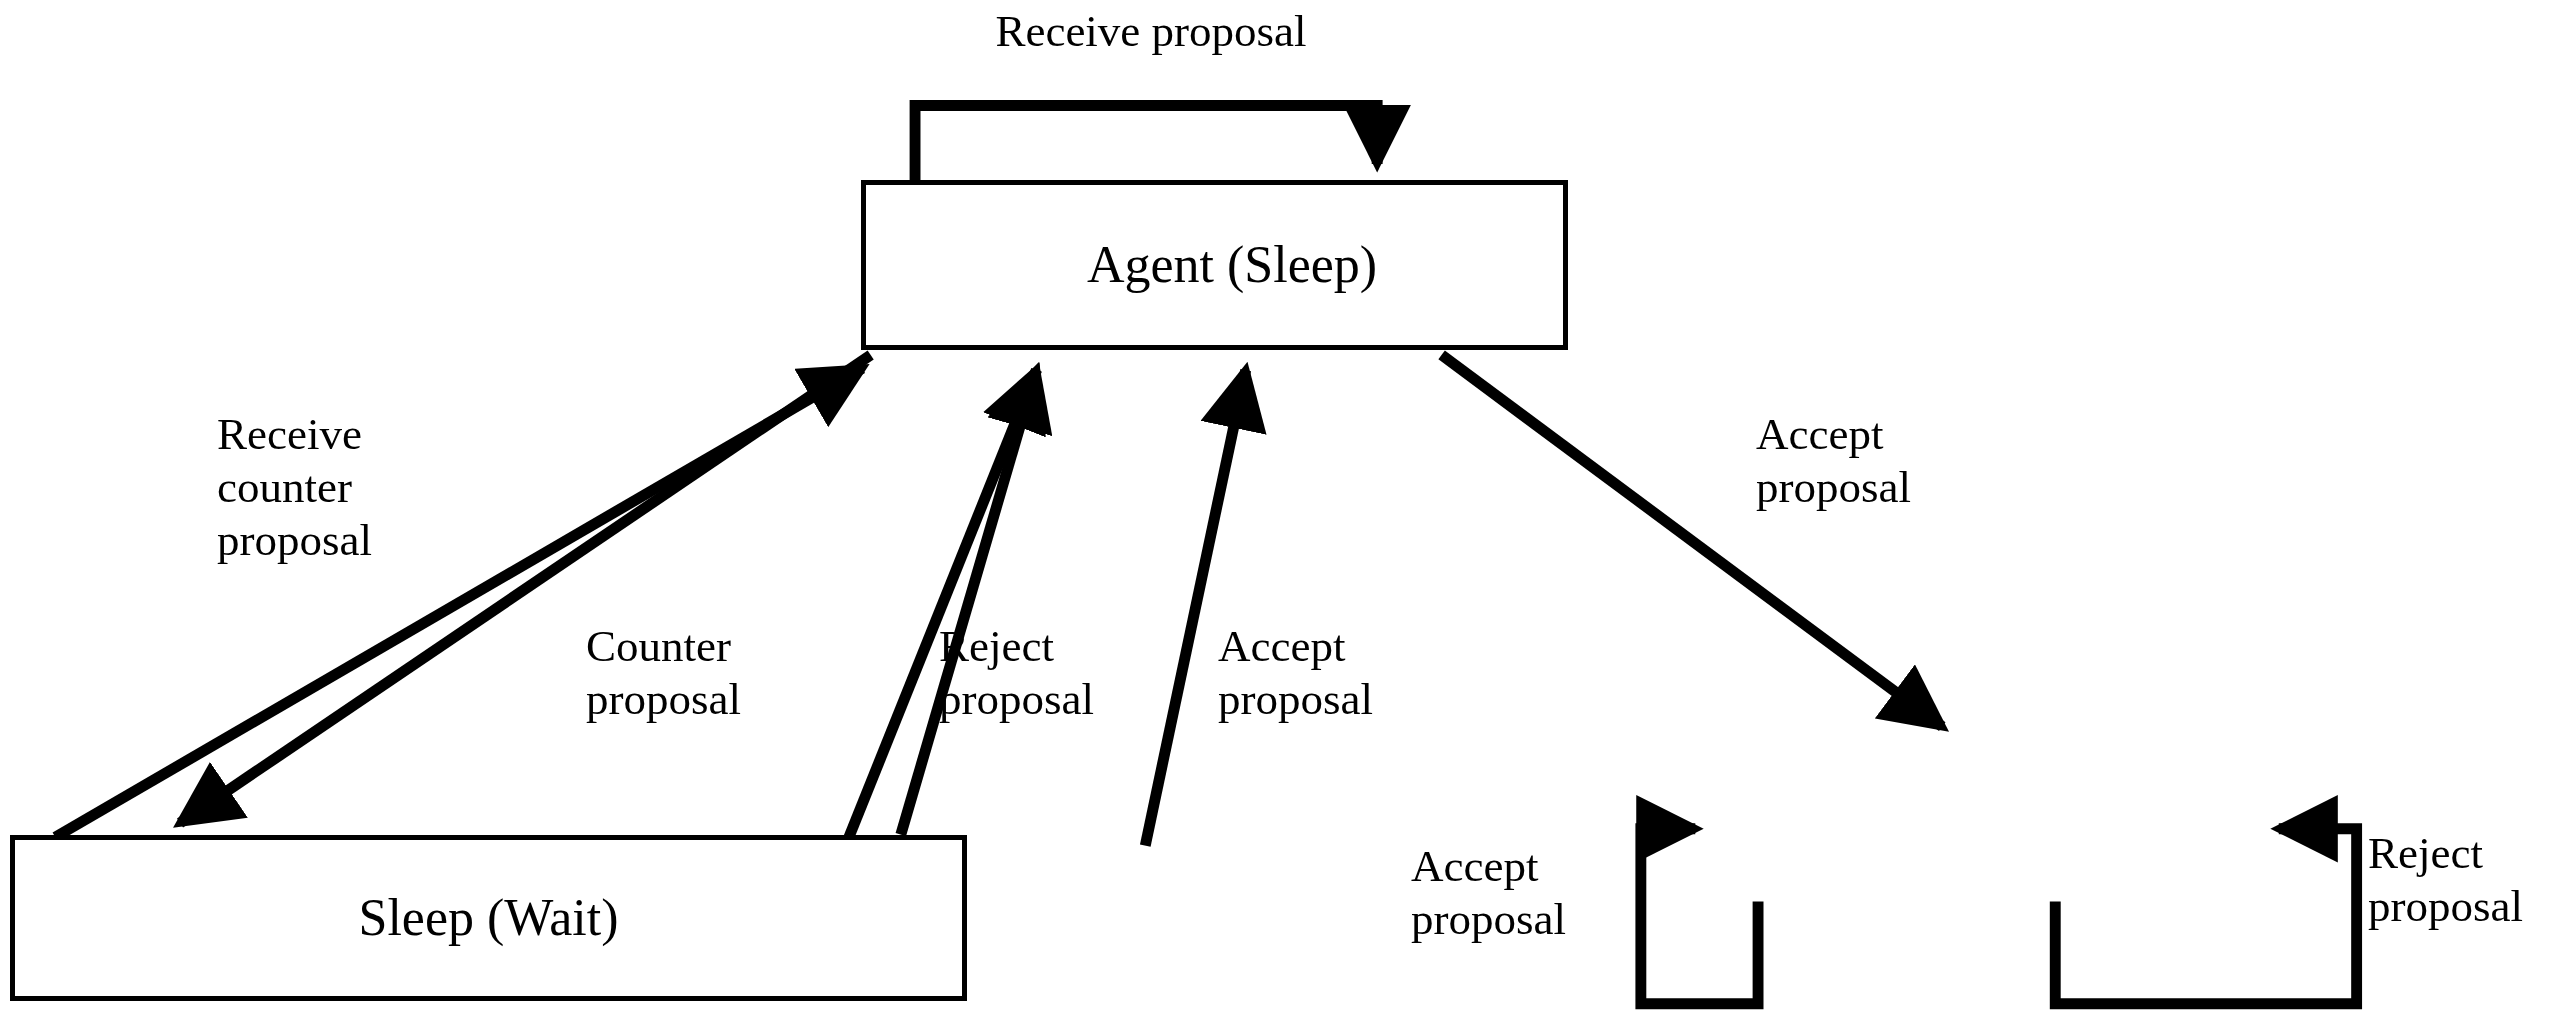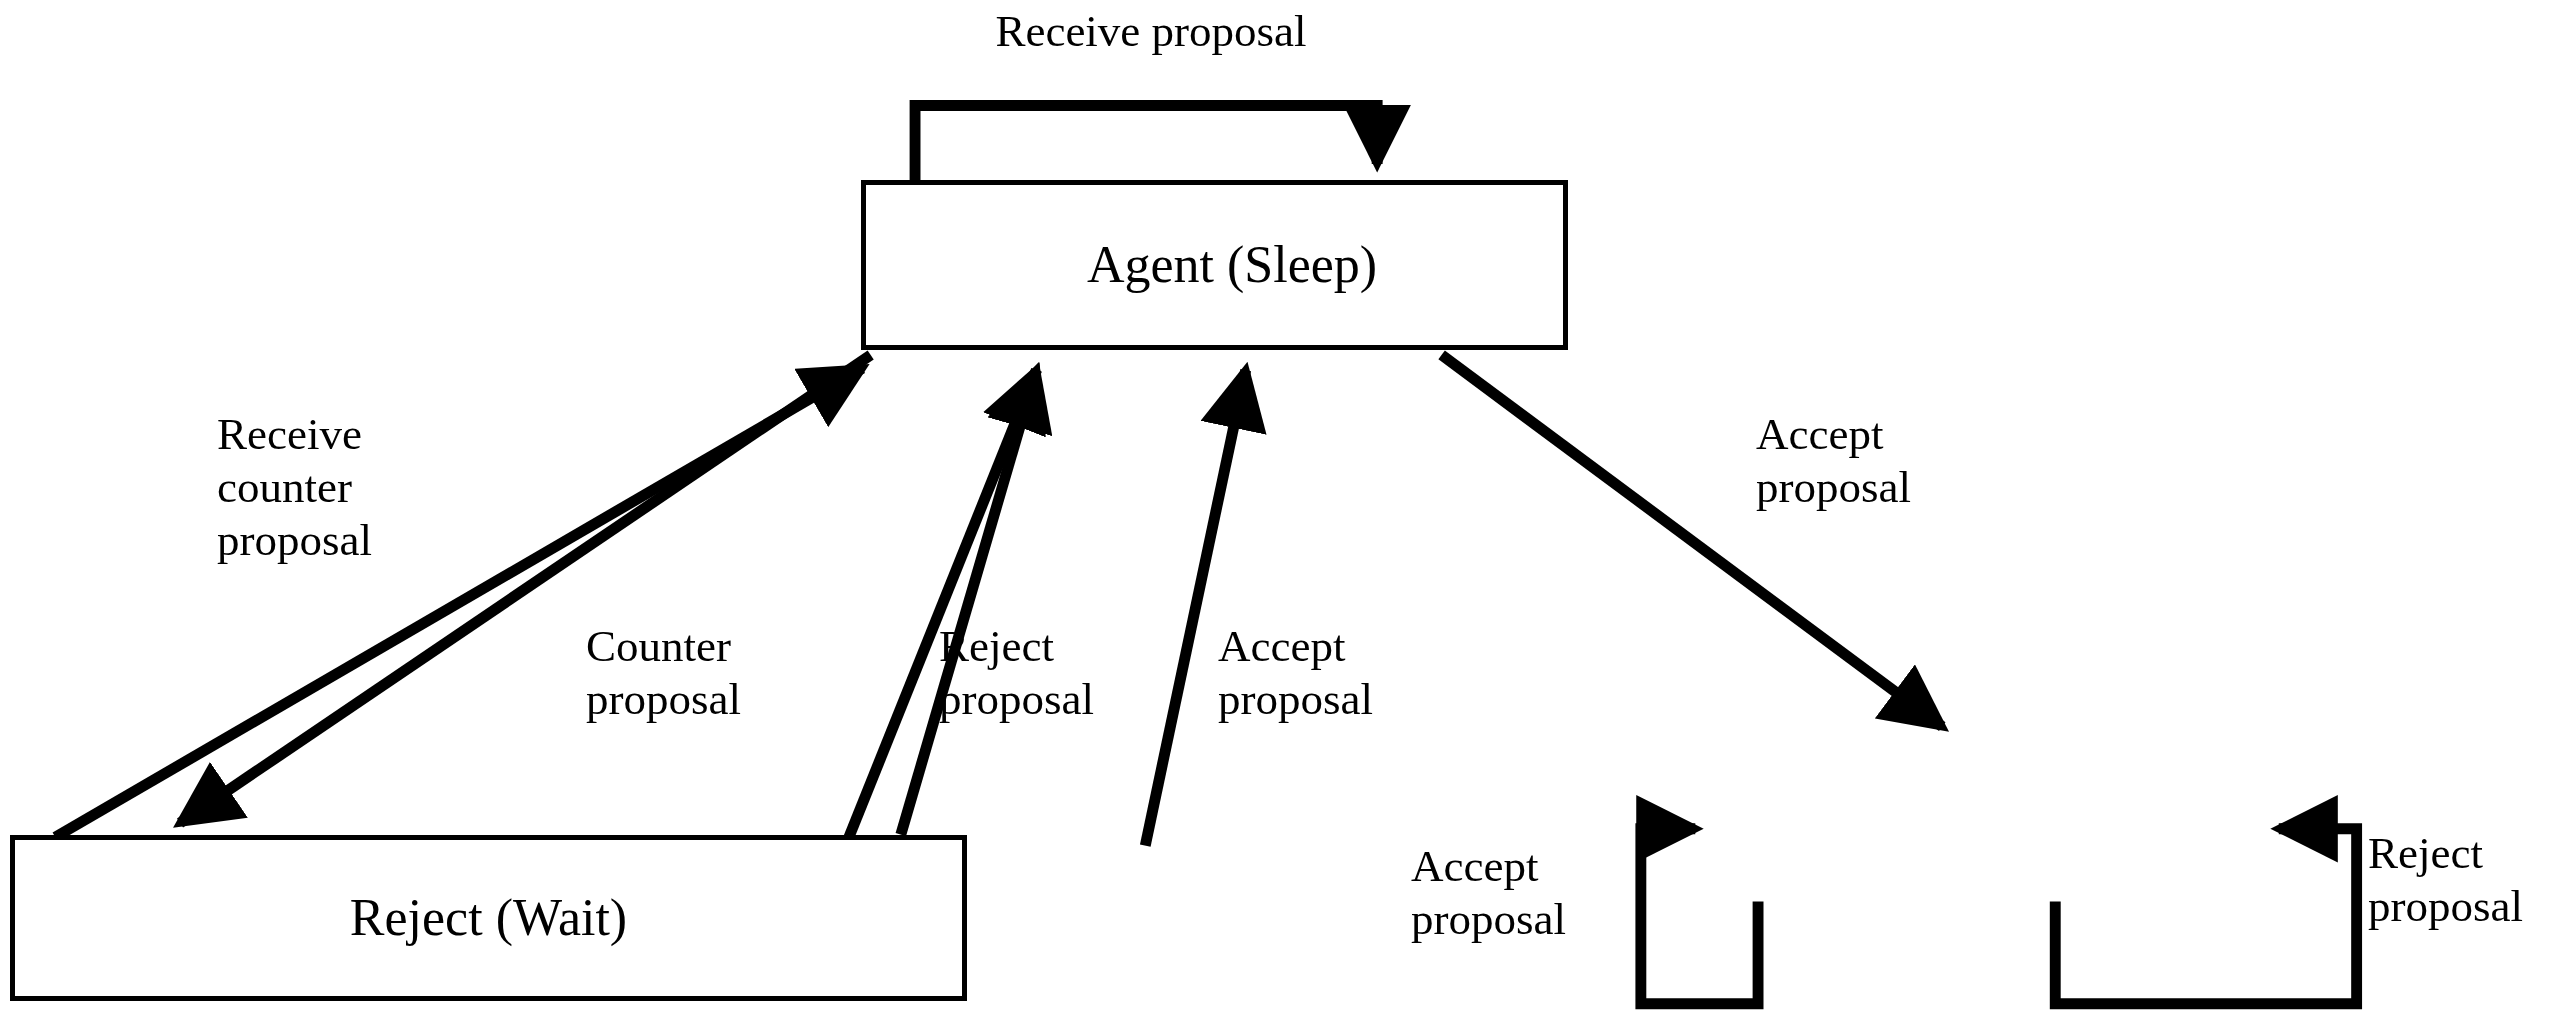--- a/index.html
+++ b/index.html
@@ -96,21 +96,21 @@
     <g>
       <path d="M 2455 1077 L 2455 1199 L 2815 1199 L 2815 990 L 2722 990" fill="none" stroke="#000000" stroke-width="13" marker-end="url(#arrow-solid)"></path>
     </g>
   </svg>
 
   <div class="state-box" style="left:861px; top:180px; width:707px; height:170px;padding-left:35px;">
     <span class="state-label">Agent (Sleep)</span>
   </div>
 
   <div class="state-box" style="left:10px; top:835px; width:957px; height:166px;">
-    <span class="state-label">Reject (Wait)</span>
+    <span class="state-label">Sleep (Wait)</span>
   </div>
 
 
   <div class="edge-label ta-center" style="left:925px; top:5px; width:452px;">Receive proposal</div>
 
   <div class="edge-label ta-left" style="left:203px; top:408px; width:301px;margin-left:14px;">Receive
 counter
 proposal</div>
 
   <div class="edge-label ta-left" style="left:586px; top:620px; width:251px;">Counter

